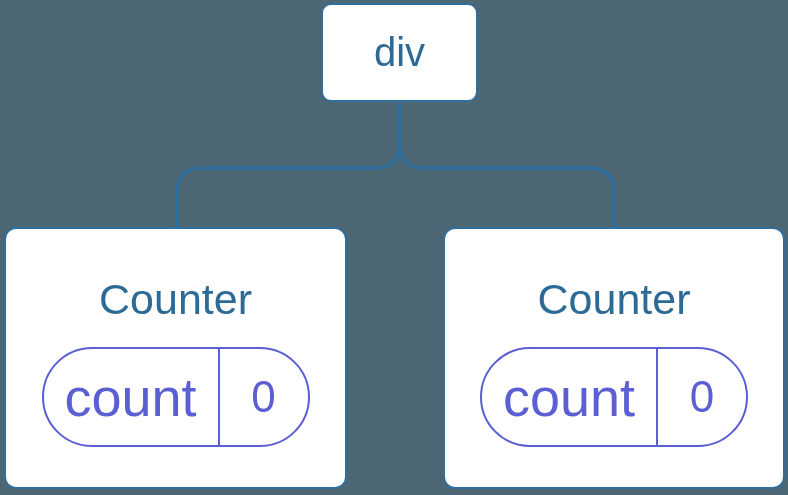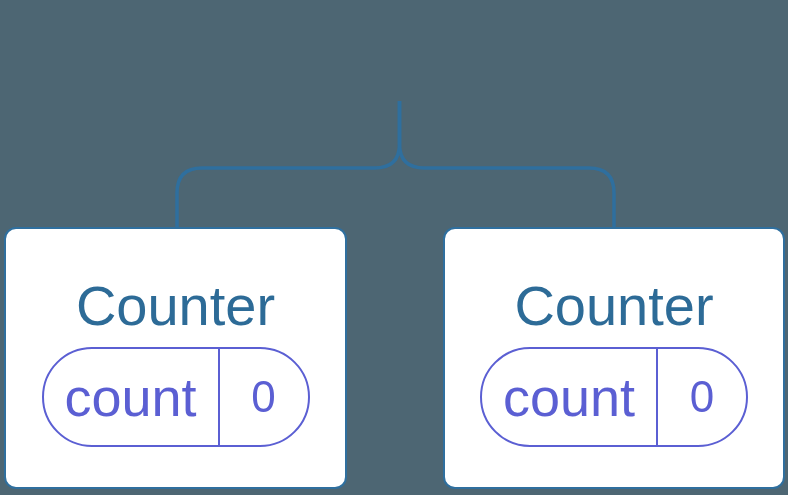--- a/index.html
+++ b/index.html
@@ -55,21 +55,21 @@
     border: 2.5px solid var(--blue);
     border-radius: 12px;
   }
   .card.left  { left: 4px;   width: 343px; }
   .card.right { left: 443px; width: 342px; }
   .card .title {
     position: absolute;
     top: 49px; left: 0;
     width: 100%;
     text-align: center;
-    font-size: 56px;
+    font-size: 43px;
     font-weight: 500;
     line-height: 1;
     color: var(--blue-text);
   }
   .pill {
     position: absolute;
     top: 118px;
     left: 50%;
     transform: translateX(-50%);
     width: 268px; height: 100px;
@@ -101,20 +101,23 @@
 </head>
 <body>
 
 <div class="canvas">
 
   <svg class="connectors" viewBox="0 0 788 495" xmlns="http://www.w3.org/2000/svg">
     <path d="M 399.5 101 V 144 Q 399.5 168 374.5 168 H 202 Q 177 168 177 193 V 229"></path>
     <path d="M 399.5 101 V 144 Q 399.5 168 424.5 168 H 589 Q 614 168 614 193 V 229"></path>
   </svg>
 
+  <div class="root-node">
+    <span class="label">div</span>
+  </div>
 
   <div class="card left">
     <div class="title">Counter</div>
     <div class="pill">
       <div class="state-name">count</div>
       <div class="state-value">0</div>
     </div>
   </div>
 
   <div class="card right">

